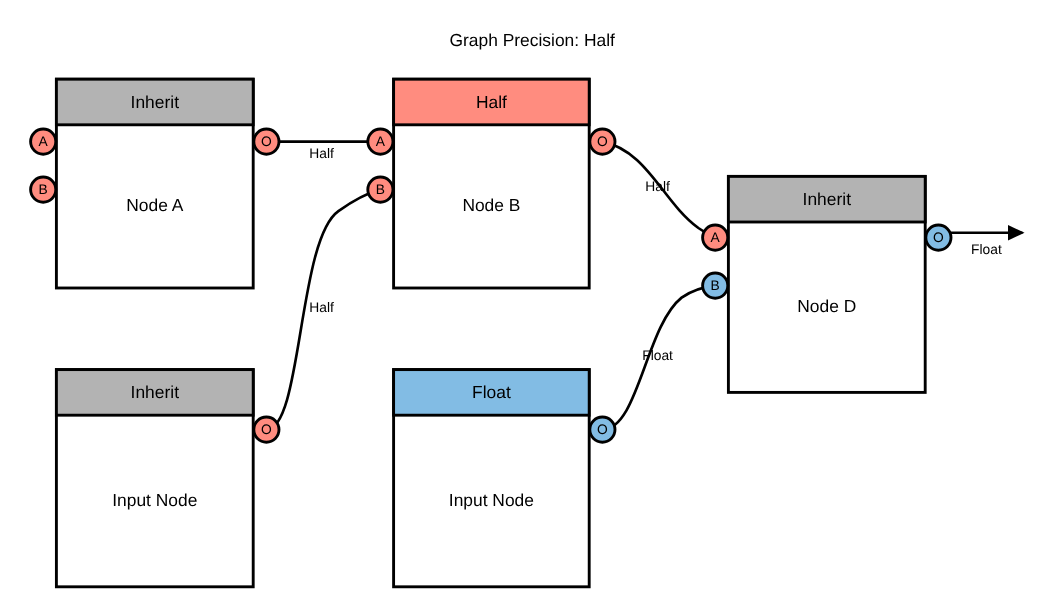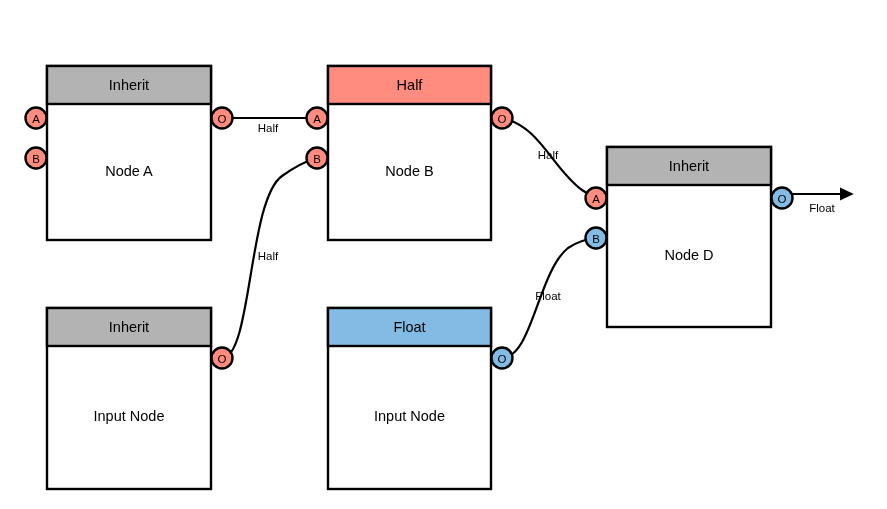--- a/index.html
+++ b/index.html
@@ -73,20 +73,21 @@
     fill: #000000;
     text-anchor: middle;
     dominant-baseline: central;
   }
 </style>
 </head>
 <body>
 
 <div id="canvas">
 
+  <div id="title">Graph Precision: Half</div>
 
   <svg class="layer" id="edge-layer">
       <defs>
         <marker id="arrowhead" markerWidth="7" markerHeight="7" refX="5.6" refY="3" orient="auto" markerUnits="strokeWidth">
           <path d="M 0 0 L 6.4 3 L 0 6 z" fill="#000000"></path>
         </marker>
       </defs>
       <g>
         <path d="M 222 118 L 317 118" class="edge-path"></path>
         <text x="268" y="129" class="edge-label">Half</text>

